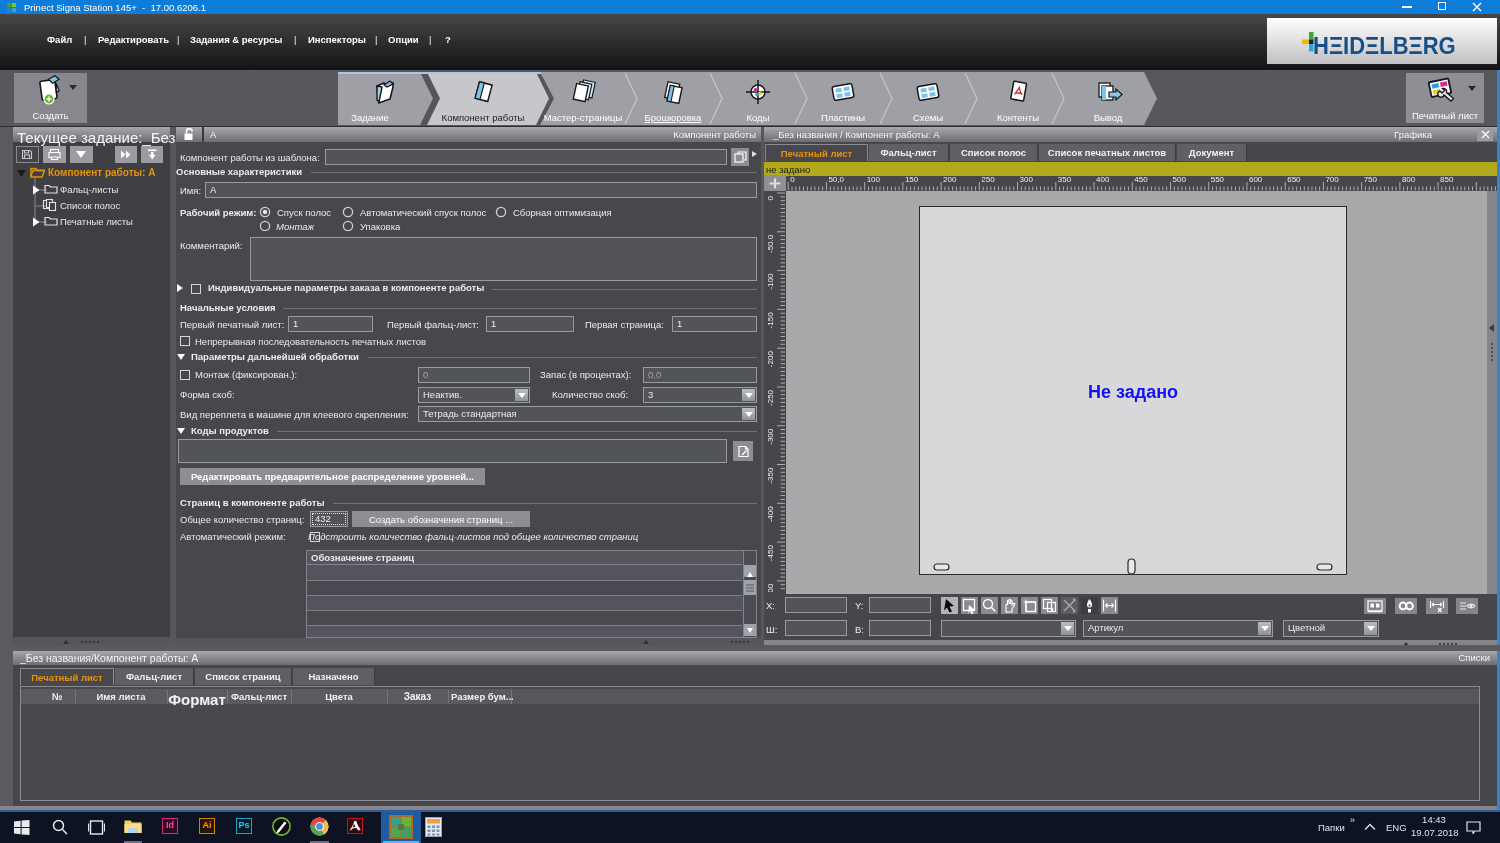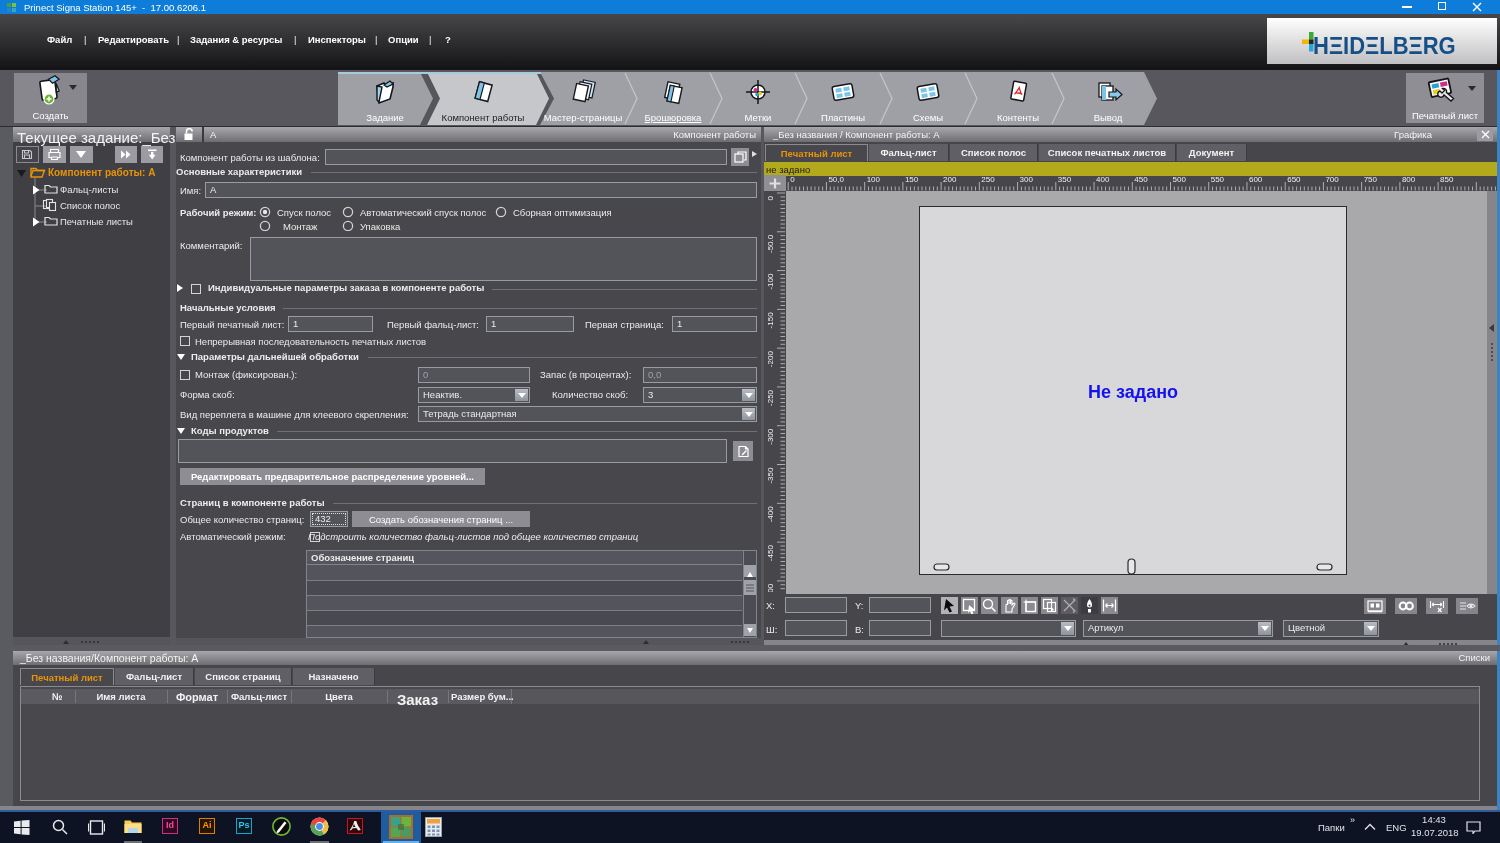--- a/index.html
+++ b/index.html
@@ -88,25 +88,25 @@
   <g stroke="#c3c4c8" stroke-width="1.3" fill="none">
     <polyline points="625,1 637,26.5 625,52"></polyline>
     <polyline points="710,1 722,26.5 710,52"></polyline>
     <polyline points="795,1 807,26.5 795,52"></polyline>
     <polyline points="880,1 892,26.5 880,52"></polyline>
     <polyline points="965,1 977,26.5 965,52"></polyline>
     <polyline points="1052,1 1064,26.5 1052,52"></polyline>
   </g>
 </svg>
 <div class="abs" style="top:112px;left:0;width:1200px;font-size:9.5px;color:#fff;">
-  <div class="abs" style="left:345px;width:80px;text-align:center;">Задание</div>
+  <div class="abs" style="left:330px;width:80px;text-align:center;">Задание</div>
   <div class="abs" style="left:428px;width:110px;text-align:center;color:#1e1e20;">Компонент работы</div>
   <div class="abs" style="left:533px;width:100px;text-align:center;">Мастер-страницы</div>
   <div class="abs" style="left:633px;width:80px;text-align:center;text-decoration:underline;">Брошюровка</div>
-  <div class="abs" style="left:718px;width:80px;text-align:center;">Метки</div>
+  <div class="abs" style="left:718px;width:80px;text-align:center;">Коды</div>
   <div class="abs" style="left:803px;width:80px;text-align:center;">Пластины</div>
   <div class="abs" style="left:888px;width:80px;text-align:center;">Схемы</div>
   <div class="abs" style="left:973px;width:90px;text-align:center;">Контенты</div>
   <div class="abs" style="left:1063px;width:90px;text-align:center;">Вывод</div>
 </div>
 <svg class="abs" style="left:0;top:76px;" width="1200" height="34" id="chevicons">
     <g transform="translate(372,2)">
       <path d="M5 8 l7-3 2 2.5 7-2.5 v4 l-3 12 -11 4 z" fill="#fff" stroke="#16161a" stroke-width="1.6"></path>
       <path d="M5 8 v14 l2 2 3-15 z" fill="#9fd4ee" stroke="#16161a" stroke-width="1.4"></path>
       <path d="M12 7 l6-4 3 3 -6 3 z" fill="#7cc4e8" stroke="#16161a" stroke-width="1.3"></path>
@@ -281,21 +281,21 @@
   <circle cx="6" cy="7" r="4.6" fill="none" stroke="#d2d2d4" stroke-width="1.3"></circle>
   <circle cx="6" cy="7" r="2.2" fill="#e8e8ea"></circle>
   <circle cx="89" cy="7" r="4.6" fill="none" stroke="#d2d2d4" stroke-width="1.3"></circle>
   <circle cx="242" cy="7" r="4.6" fill="none" stroke="#d2d2d4" stroke-width="1.3"></circle>
   <circle cx="6" cy="21" r="4.6" fill="none" stroke="#d2d2d4" stroke-width="1.3"></circle>
   <circle cx="89" cy="21" r="4.6" fill="none" stroke="#d2d2d4" stroke-width="1.3"></circle>
 </svg>
 <div class="lb" style="left:277px;top:207px;">Спуск полос</div>
 <div class="lb" style="left:360px;top:207px;">Автоматический спуск полос</div>
 <div class="lb" style="left:513px;top:207px;">Сборная оптимизация</div>
-<div class="lb" style="left:283px;top:221px;">Монтаж</div>
+<div class="lb" style="left:276px;top:221px;font-style:italic;">Монтаж</div>
 <div class="lb" style="left:360px;top:221px;">Упаковка</div>
 <div class="lb" style="left:180px;top:240px;">Комментарий:</div>
 <div class="inp" style="left:250px;top:237px;width:507px;height:44px;"></div>
 <div class="abs" style="left:177px;top:284px;width:0;height:0;border:4.5px solid transparent;border-left:6.5px solid #fff;"></div>
 <div class="cb" style="left:191px;top:284px;"></div>
 <div class="lb b" style="left:208px;top:282px;">Индивидуальные параметры заказа в компоненте работы</div>
 <div class="sline" style="left:492px;top:289px;width:265px;"></div>
 <div class="lb b" style="left:180px;top:302px;">Начальные условия</div>
 <div class="sline" style="left:283px;top:308px;width:474px;"></div>
 <div class="lb" style="left:180px;top:319px;">Первый печатный лист:</div>
@@ -847,24 +847,24 @@
 <div class="tab" style="left:115px;top:668px;width:79px;">Фальц-лист</div>
 <div class="tab" style="left:195px;top:668px;width:97px;">Список страниц</div>
 <div class="tab" style="left:293px;top:668px;width:82px;">Назначено</div>
 <div class="tab" style="left:376px;top:700px;width:82px;padding-left:44px;">Не назначено</div>
 
 <div class="abs" style="left:20px;top:686px;width:1460px;height:115px;border:1px solid #8a8a90;box-sizing:border-box;background:#48484d;"></div>
 <div class="abs" style="left:21px;top:689px;width:1458px;height:15px;background:#56565b;"></div>
 <div class="abs" style="left:21px;top:689px;width:491px;height:15px;background:#5a5a60;border-right:1px solid #76767c;box-sizing:border-box;"></div>
 <div class="abs b" style="left:21px;top:691px;width:72px;text-align:center;color:#f2f2f2;font-size:9.5px;">№</div>
 <div class="abs b" style="left:75px;top:691px;width:92px;text-align:center;color:#f2f2f2;font-size:9.5px;">Имя листа</div>
-<div class="abs b" style="left:167px;top:691px;width:60px;text-align:center;color:#f2f2f2;font-size:11px;">Формат</div>
+<div class="abs b" style="left:167px;top:691px;width:60px;text-align:center;color:#f2f2f2;font-size:15px;">Формат</div>
 <div class="abs b" style="left:227px;top:691px;width:64px;text-align:center;color:#f2f2f2;font-size:9.5px;">Фальц-лист</div>
 <div class="abs b" style="left:291px;top:691px;width:96px;text-align:center;color:#f2f2f2;font-size:9.5px;">Цвета</div>
-<div class="abs b" style="left:387px;top:691px;width:61px;text-align:center;color:#f2f2f2;font-size:15px;">Заказ</div>
+<div class="abs b" style="left:387px;top:691px;width:61px;text-align:center;color:#f2f2f2;font-size:10px;">Заказ</div>
 <div class="abs b" style="left:451px;top:691px;width:70px;text-align:left;color:#f2f2f2;font-size:9.5px;white-space:nowrap;">Размер бум...</div>
 <svg class="abs" style="left:21px;top:689px;" width="500" height="15">
   <g stroke="#76767c" stroke-width="1">
       <path d="M54.5 1 v13 M146.5 1 v13 M206.5 1 v13 M270.5 1 v13 M366.5 1 v13 M427.5 1 v13"></path>
     </g>
 </svg>
 
 <div class="abs" style="left:0;top:810px;width:1500px;height:2px;background:#2e5b9c;"></div>
 <div class="abs" style="left:0;top:812px;width:1500px;height:31px;background:#0d1322;"></div>
 

